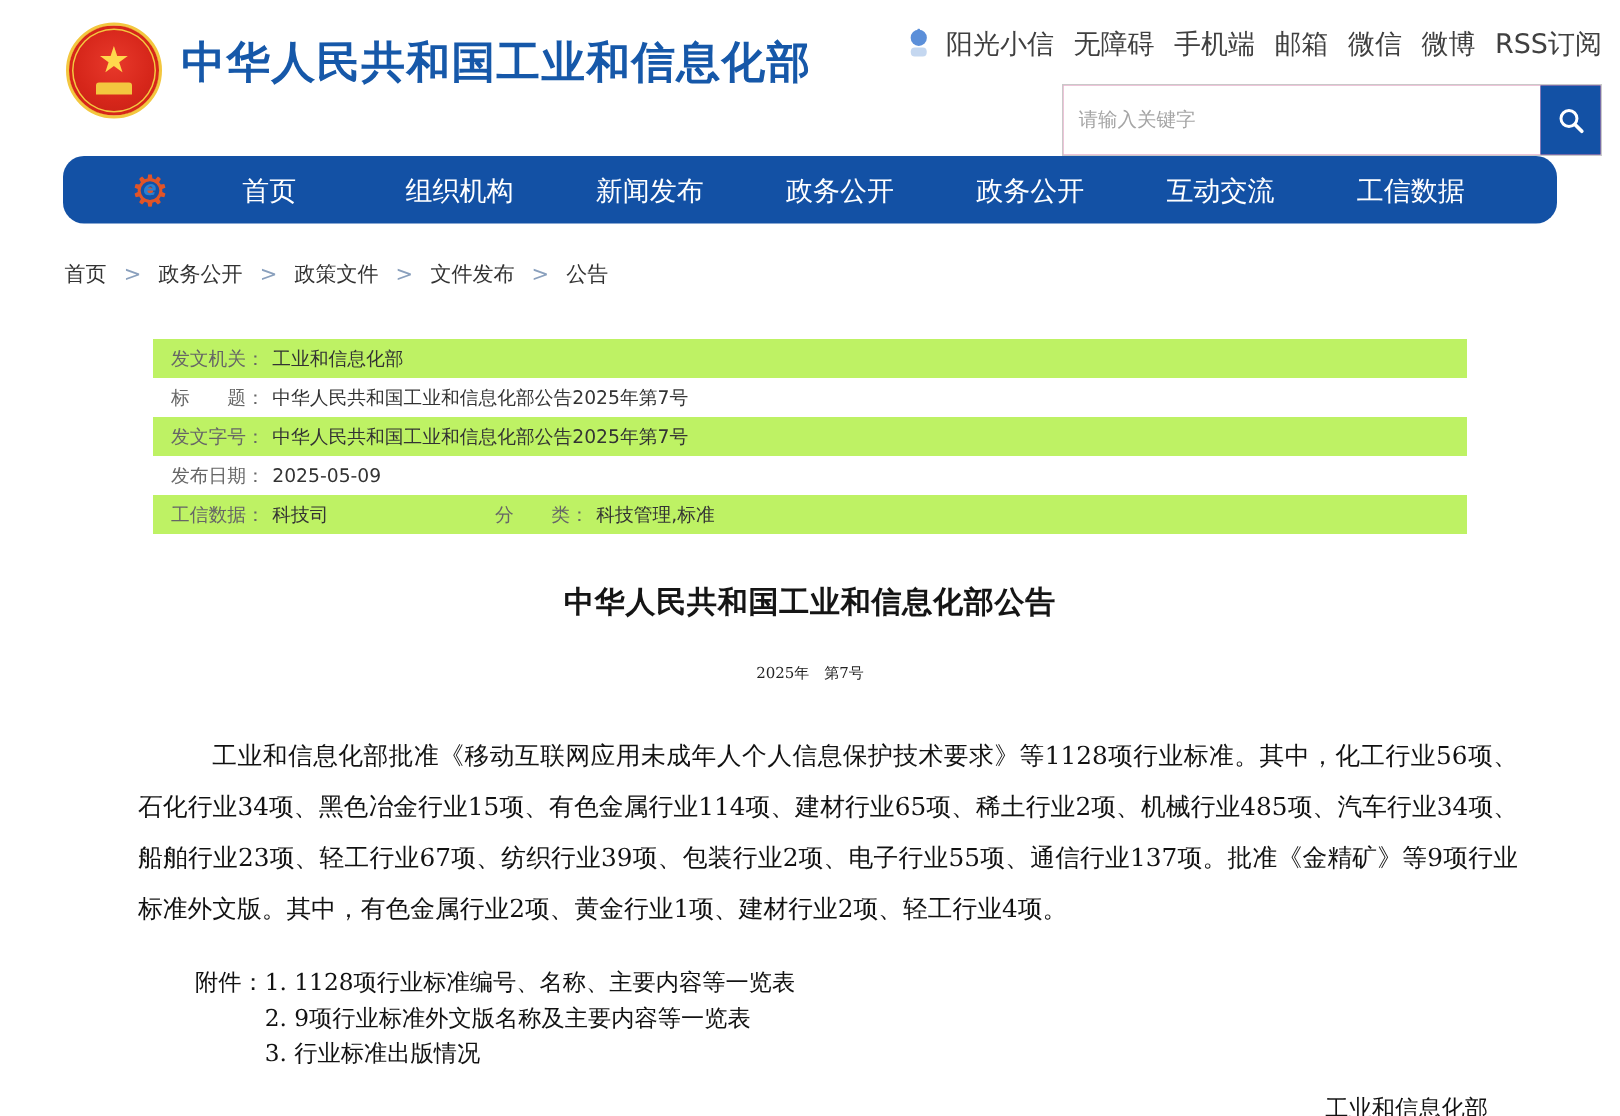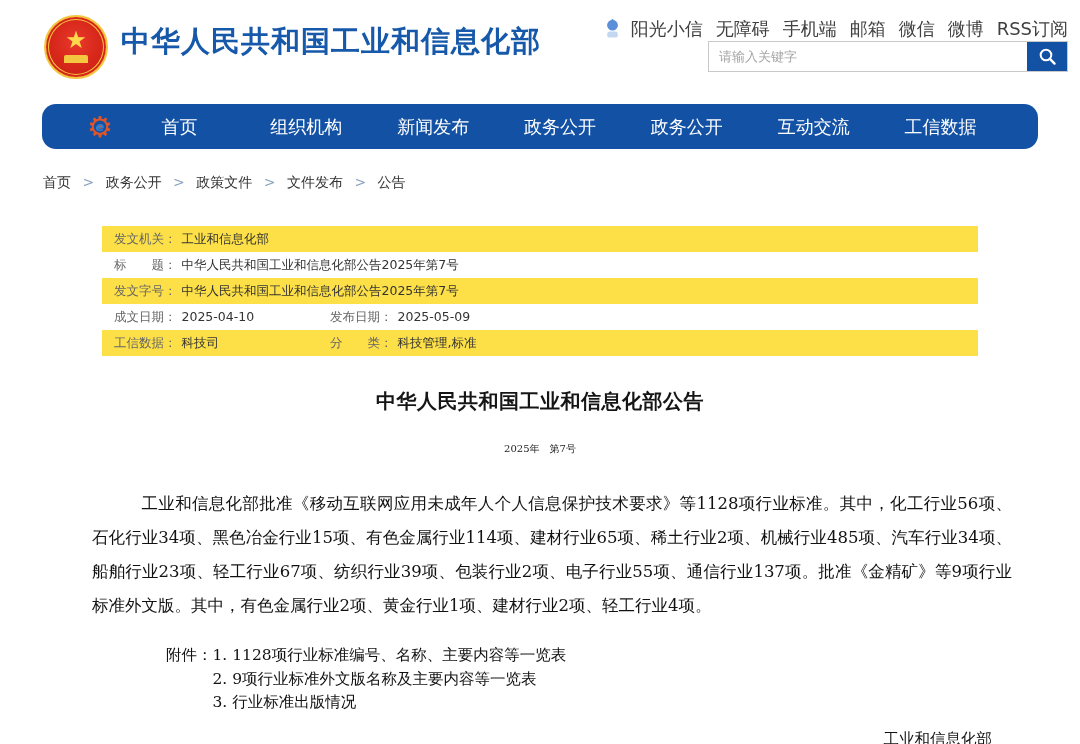--- a/index.html
+++ b/index.html
@@ -16,53 +16,53 @@
   .emblem-star { color:#ffd84d; font-size:24px; line-height:1; margin-top:-4px; }
   .emblem-gate { width:24px; height:8px; background:#f3c73f; border-radius:2px 2px 0 0; margin-top:3px; }
   .brand-text { margin-left:13px; padding-top:7px; }
   .site-title { font-size:29px; font-weight:bold; color:#1658a9; letter-spacing:1px; white-space:nowrap; }
   .site-subtitle { font-size:11.5px; color:#1658a9; margin-top:4px; white-space:nowrap; }
 
   .header-right { position:absolute; right:12px; top:17px; width:360px; }
   .top-links { display:flex; justify-content:flex-end; align-items:center; gap:13px; font-size:18px; color:#404040; }
   .top-link { cursor:pointer; white-space:nowrap; }
   .mascot { display:inline-flex; margin-right:-2px; }
-  .search-box { margin-top:0; display:flex; height:31px; border:1px solid #c9c9c9; background:#ec4899; }
+  .search-box { margin-top:15px; display:flex; height:48px; border:1px solid #c9c9c9; background:#ec4899; }
   .search-input { flex:1; border:none; outline:none; padding:0 10px; font-size:13px; color:#333; font-family:"DejaVu Sans",sans-serif; }
   .search-input::placeholder { color:#a5a5a5; }
   .search-btn { width:40px; background:#1351a5; border:none; cursor:pointer; display:flex; align-items:center; justify-content:center; }
 
   
   .main-nav { margin:8px 42px 0; height:45px; background:#1351a5; border-radius:14px;
     display:flex; align-items:center; padding:0 34px 0 42px; }
   .nav-logo { position:relative; width:32px; height:34px; flex:0 0 32px; }
   .gear-glyph { font-size:29px; color:#e05428; line-height:34px; display:block; text-align:center; }
   .gear-e { position:absolute; left:0; right:0; top:9px; text-align:center; color:#2b7fd0; font-weight:bold; font-style:italic; font-size:13px; }
   .nav-item { flex:1 1 0; text-align:center; color:#fff; font-size:18px; cursor:pointer; white-space:nowrap; }
 
   
   .breadcrumb { margin:25px 0 0 43px; font-size:14px; color:#333; }
   .crumb { cursor:pointer; }
   .crumb-sep { color:#8aa0bd; margin:0 7px; }
 
   
   .meta-table { margin:34px auto 0; width:876px; font-size:12.5px; }
   .meta-row { display:flex; align-items:center; min-height:26px; padding:0 12px; }
-  .meta-row.striped { background:#fde047; }
+  .meta-row.striped { background:#bef264; }
   .meta-cell { display:flex; }
   .meta-cell.w1 { width:216px; flex:0 0 216px; }
   .meta-label { color:#666; margin-right:5px; white-space:pre; }
   .meta-value { color:#333; }
 
   
   .doc-title { text-align:center; margin-top:32px; font-size:20px; font-weight:bold; color:#151515; letter-spacing:0.5px; }
   .doc-issue { text-align:center; margin-top:27px; font-size:10px; color:#222; font-family:"DejaVu Serif","Liberation Serif",serif; }
   .doc-body { margin:31px 68px 0 92px; font-size:16.5px; line-height:34px; text-align:justify; text-indent:3em; color:#121212; font-family:"DejaVu Serif","Liberation Serif",serif; }
   .attachments { margin:21px 0 0 130px; display:flex; font-size:15.5px; color:#121212; font-family:"DejaVu Serif","Liberation Serif",serif; }
-  .att-label { white-space:pre; line-height:23.5px;margin-left:36px; }
+  .att-label { white-space:pre; line-height:23.5px; }
   .att-items { line-height:23.5px; }
   .att-item { cursor:pointer; }
   .signature { margin:12px 88px 0 0; text-align:right; font-size:15.5px; line-height:25px; color:#121212; font-family:"DejaVu Serif","Liberation Serif",serif; }
 </style>
 </head>
 <body>
 
 <div class="page">
 
   <header class="site-header">
@@ -144,24 +144,20 @@
         <span class="meta-value">中华人民共和国工业和信息化部公告2025年第7号</span>
       </div>
     </div>
     <div class="meta-row striped">
       <div class="meta-cell">
         <span class="meta-label">发文字号：</span>
         <span class="meta-value">中华人民共和国工业和信息化部公告2025年第7号</span>
       </div>
     </div>
     <div class="meta-row">
-      <div class="meta-cell w1">
-        <span class="meta-label">成文日期：</span>
-        <span class="meta-value">2025-04-10</span>
-      </div>
       <div class="meta-cell">
         <span class="meta-label">发布日期：</span>
         <span class="meta-value">2025-05-09</span>
       </div>
     </div>
     <div class="meta-row striped">
       <div class="meta-cell w1">
         <span class="meta-label">工信数据：</span>
         <span class="meta-value">科技司</span>
       </div>

